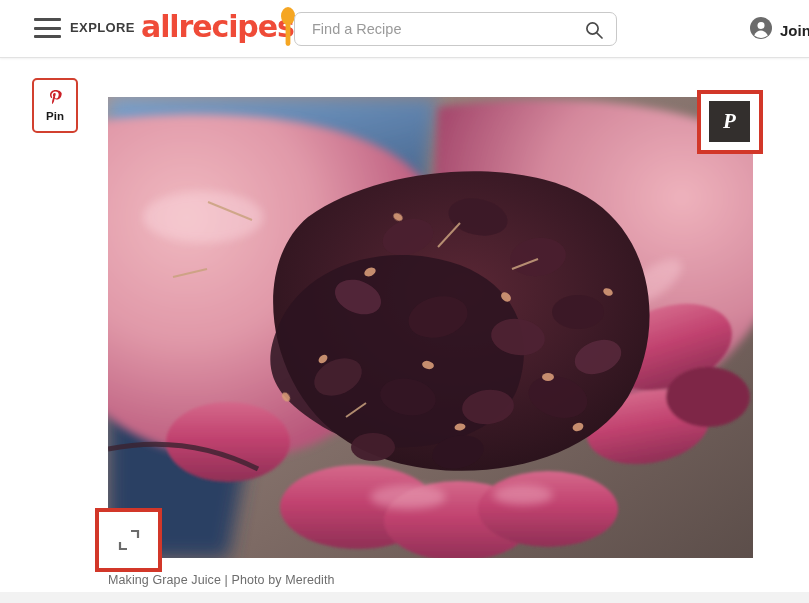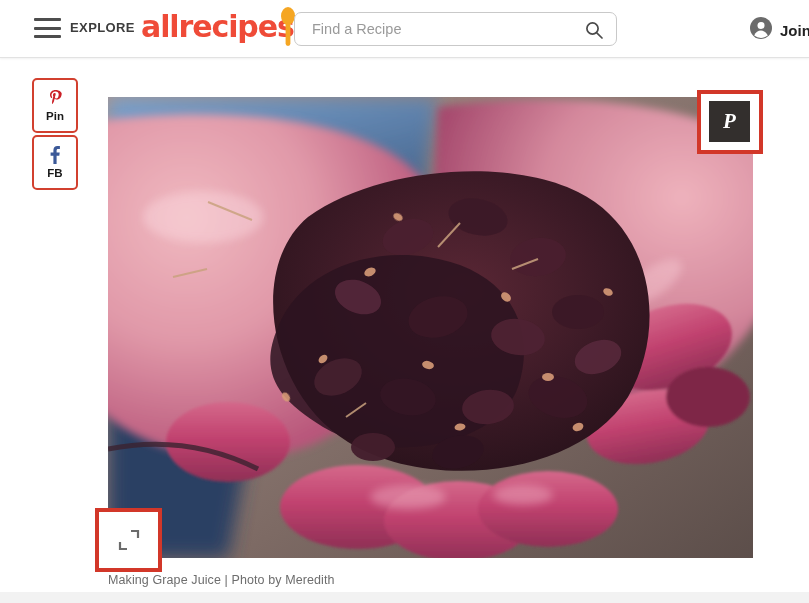--- a/index.html
+++ b/index.html
@@ -302,28 +302,20 @@
 
     <div class="share-btn">
       <span class="glyph glyph-pin">
         <svg width="13" height="16" viewBox="0 0 13 16" aria-hidden="true">
           <path d="M6.6 0C3 0 1 2.3 1 4.9c0 1.2.6 2.7 1.7 3.2.2.1.3 0 .3-.1l.2-.8c0-.1 0-.2-.1-.3-.4-.5-.6-1.1-.6-1.8C2.5 3.2 4 1.4 6.4 1.4c2.1 0 3.3 1.3 3.3 3 0 2.2-1 4.1-2.5 4.1-.8 0-1.4-.7-1.2-1.5.2-1 .7-2.1.7-2.8 0-.6-.4-1.2-1.1-1.2-.9 0-1.6.9-1.6 2.1 0 .8.3 1.3.3 1.3s-.9 3.8-1.1 4.5c-.3 1.3-.1 2.9 0 3.1 0 .1.2.1.2 0 .1-.1 1.3-1.6 1.7-3.1.1-.4.6-2.4.6-2.4.3.6 1.2 1.1 2.2 1.1 2.9 0 4.8-2.6 4.8-6C12.7 2.3 10.4 0 6.6 0z" fill="currentColor"></path>
         </svg>
       </span>
       <span class="lbl">Pin</span>
     </div>
 
-    <div class="share-btn">
-      <span class="glyph glyph-fb">
-        <svg width="10" height="18" viewBox="0 0 10 18" aria-hidden="true">
-          <path d="M6.6 18V9.8h2.7l.4-3.2H6.6V4.5c0-.9.3-1.6 1.6-1.6h1.7V.1C9.6.1 8.6 0 7.4 0 5 0 3.4 1.5 3.4 4.2v2.4H.6v3.2h2.8V18h3.2z" fill="currentColor"></path>
-        </svg>
-      </span>
-      <span class="lbl">FB</span>
-    </div>
 
 
   </div>
 
   <div class="hero-wrap">
     <div class="hero-photo">
       <svg viewBox="0 0 645 461" preserveAspectRatio="none" aria-hidden="true">
         <defs>
           <linearGradient id="bgSky" x1="0" y1="0" x2="0.25" y2="1">
             <stop offset="0%" stop-color="#7ba3cf"></stop>

